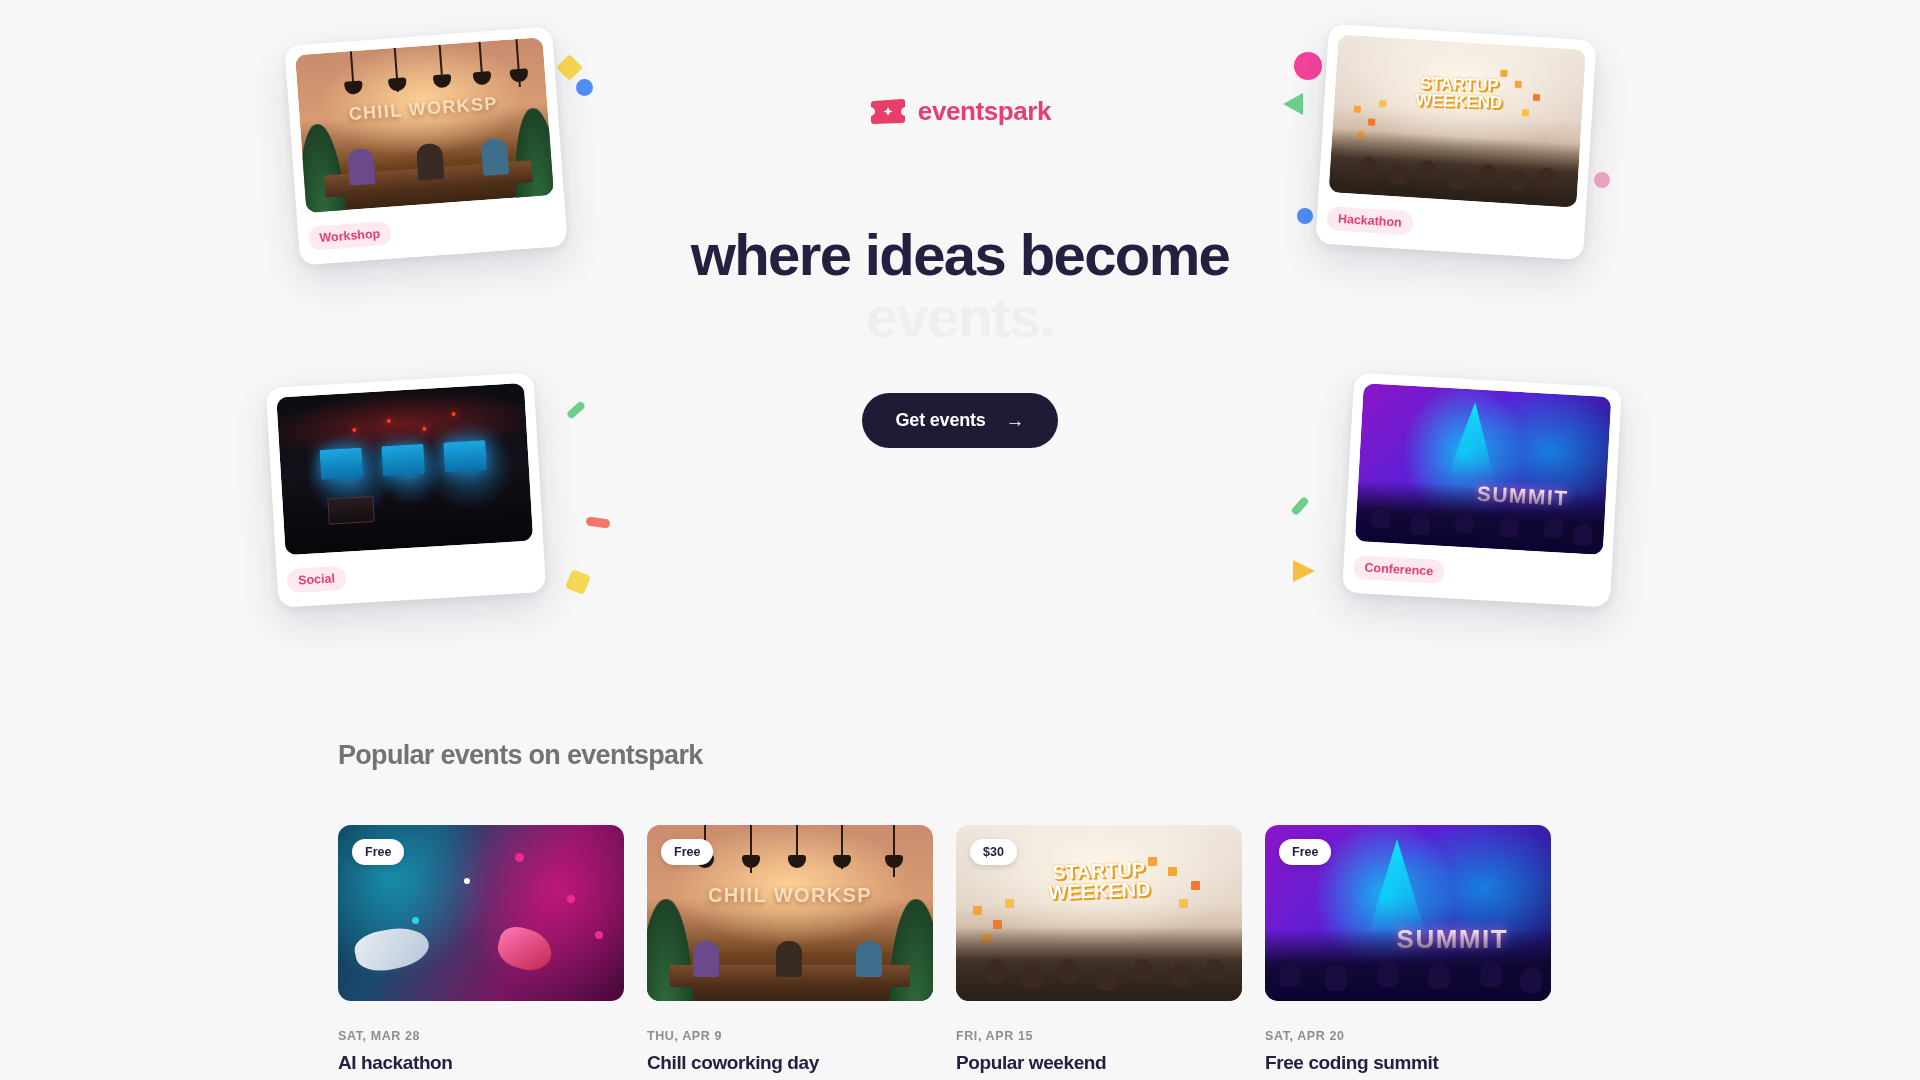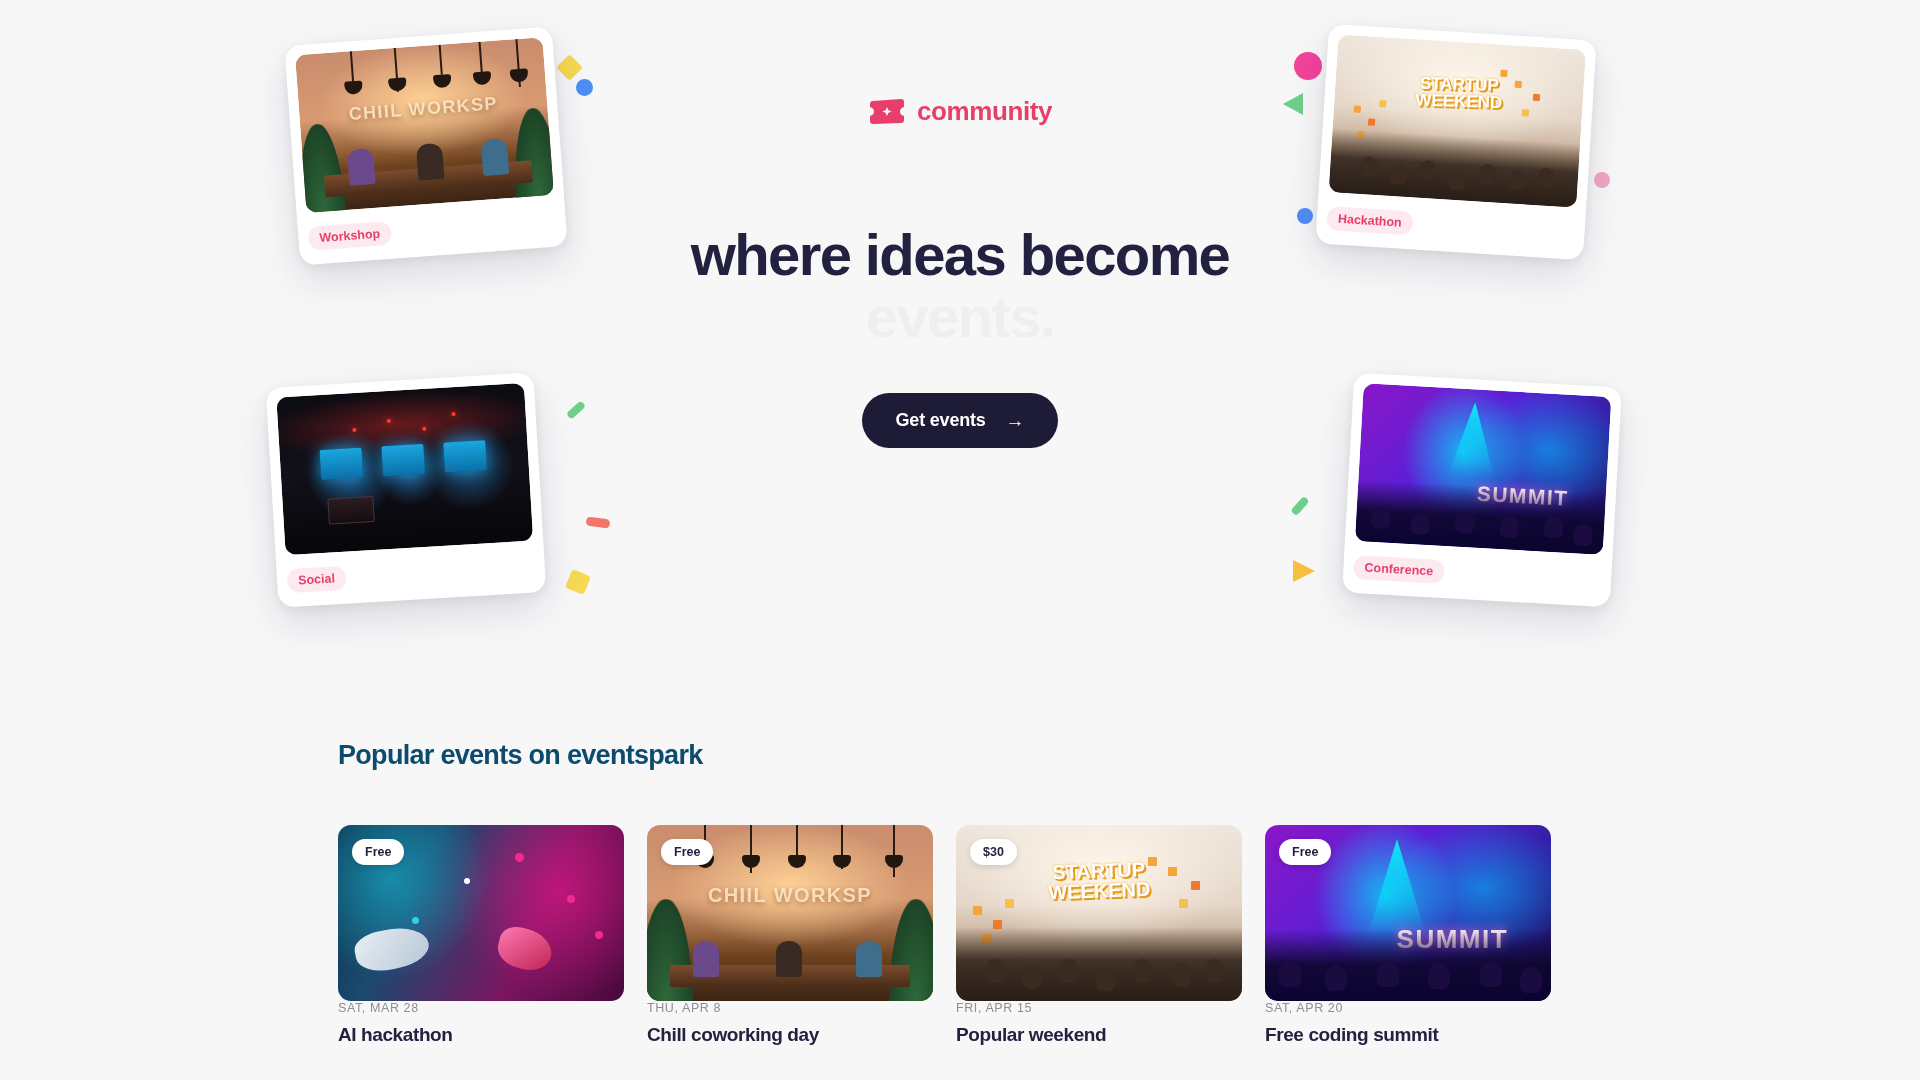--- a/index.html
+++ b/index.html
@@ -194,41 +194,41 @@
     width: 0; height: 0; background: none !important;
     border-left: 11px solid transparent; border-right: 11px solid transparent;
   }
   .deco.diamond { transform: rotate(45deg); border-radius: 3px; }
   .deco.pill { border-radius: 999px; }
 
   
   .section { position: absolute; left: 0; top: 740px; width: 1920px; }
   .section-title {
     margin: 0 0 54px 338px;
-    font-size: 27px; font-weight: bold; color: #0c4a6e; letter-spacing: -0.7px;
+    font-size: 27px; font-weight: bold; color: #737373; letter-spacing: -0.7px;
   }
   .grid {
     display: flex; gap: 23px;
     padding-left: 338px;
   }
   .ecard { width: 286px; flex: 0 0 286px; }
   .ecard .ethumb {
     position: relative; width: 286px; height: 176px;
     border-radius: 13px; overflow: hidden;
   }
   .price-badge {
     position: absolute; left: 14px; top: 14px; z-index: 4;
     background: #ffffff; color: #232140;
     font-size: 12.5px; font-weight: bold;
     padding: 6px 13px; border-radius: 999px;
     box-shadow: 0 2px 6px rgba(0,0,0,.14);
   }
   .ecard .edate {
-    margin-top: 0;
-    font-size: 12.5px; font-weight: normal; color: #8d8d97;
+    margin-top: 28px;
+    font-size: 12.5px; font-weight: bold; color: #8d8d97;
     letter-spacing: 0.6px;
   }
   .ecard .etitle {
     margin-top: 9px;
     font-size: 19px; font-weight: bold; color: #232140; letter-spacing: -0.4px;
   }
 
   .art-ai {
     position: absolute; inset: 0;
     background:
@@ -360,21 +360,21 @@
 
     <div class="hero-center">
 
       <div class="brand">
         <span class="ticket-icon">
           <svg width="38" height="27" viewBox="0 0 38 27">
             <path d="M2 6 Q2 3 5 3 L33 1 Q36 1 36 4 L36 9 Q32 10 32 13.5 Q32 17 36 18 L36 22 Q36 25 33 25 L5 26 Q2 26 2 23 L2 18 Q6 17 6 13.5 Q6 10 2 9 Z" fill="#e83e6b"></path>
             <path d="M19 9 l1.4 3.2 3.2 1.3 -3.2 1.3 -1.4 3.2 -1.4 -3.2 -3.2 -1.3 3.2 -1.3 Z" fill="#ffffff"></path>
           </svg>
         </span>
-        <span class="brand-name">community</span>
+        <span class="brand-name">eventspark</span>
       </div>
 
       <h1 class="headline">
         <br>
         <span class="l2">where ideas become</span><br>
         <span class="l3">events.</span>
       </h1>
 
 
       <button class="cta">
@@ -420,21 +420,21 @@
             <div class="lamp" style="left:86%;height:52px;"></div>
             <div class="wall-text" style="font-size:20px;">CHIIL WORKSP</div>
             <div class="plant" style="left:-8px;width:54px;height:110px;"></div>
             <div class="plant" style="right:-10px;width:54px;height:110px;"></div>
             <div class="desk"></div>
             <div class="person" style="left:16%;background:#6b4a8c;"></div>
             <div class="person" style="left:45%;background:#3a2a24;"></div>
             <div class="person" style="left:73%;background:#3f6e8c;"></div>
           </div>
         </div>
-        <div class="edate">THU, APR 8</div>
+        <div class="edate">THU, APR 9</div>
         <div class="etitle">Chill coworking day</div>
       </div>
 
       <div class="ecard">
         <div class="ethumb">
           <span class="price-badge">$30</span>
           <div class="art art-hackathon">
             <div class="wall-text" style="font-size:20px;">STARTUP<br>WEEKEND</div>
             <div class="sticky" style="left:6%;top:46%;width:9px;height:9px;background:#f6a43a;"></div>
             <div class="sticky" style="left:13%;top:54%;width:9px;height:9px;background:#f2782e;"></div>

